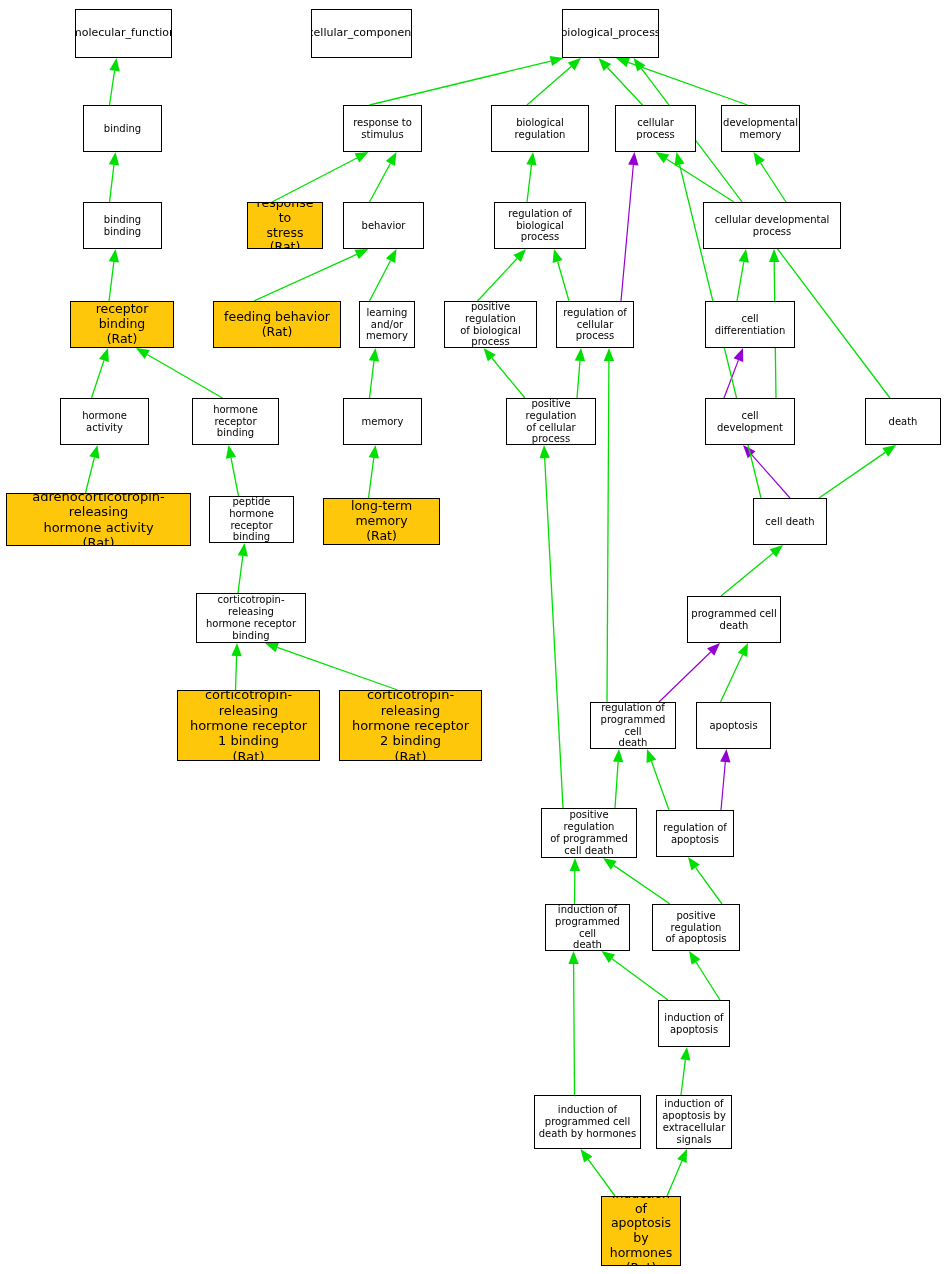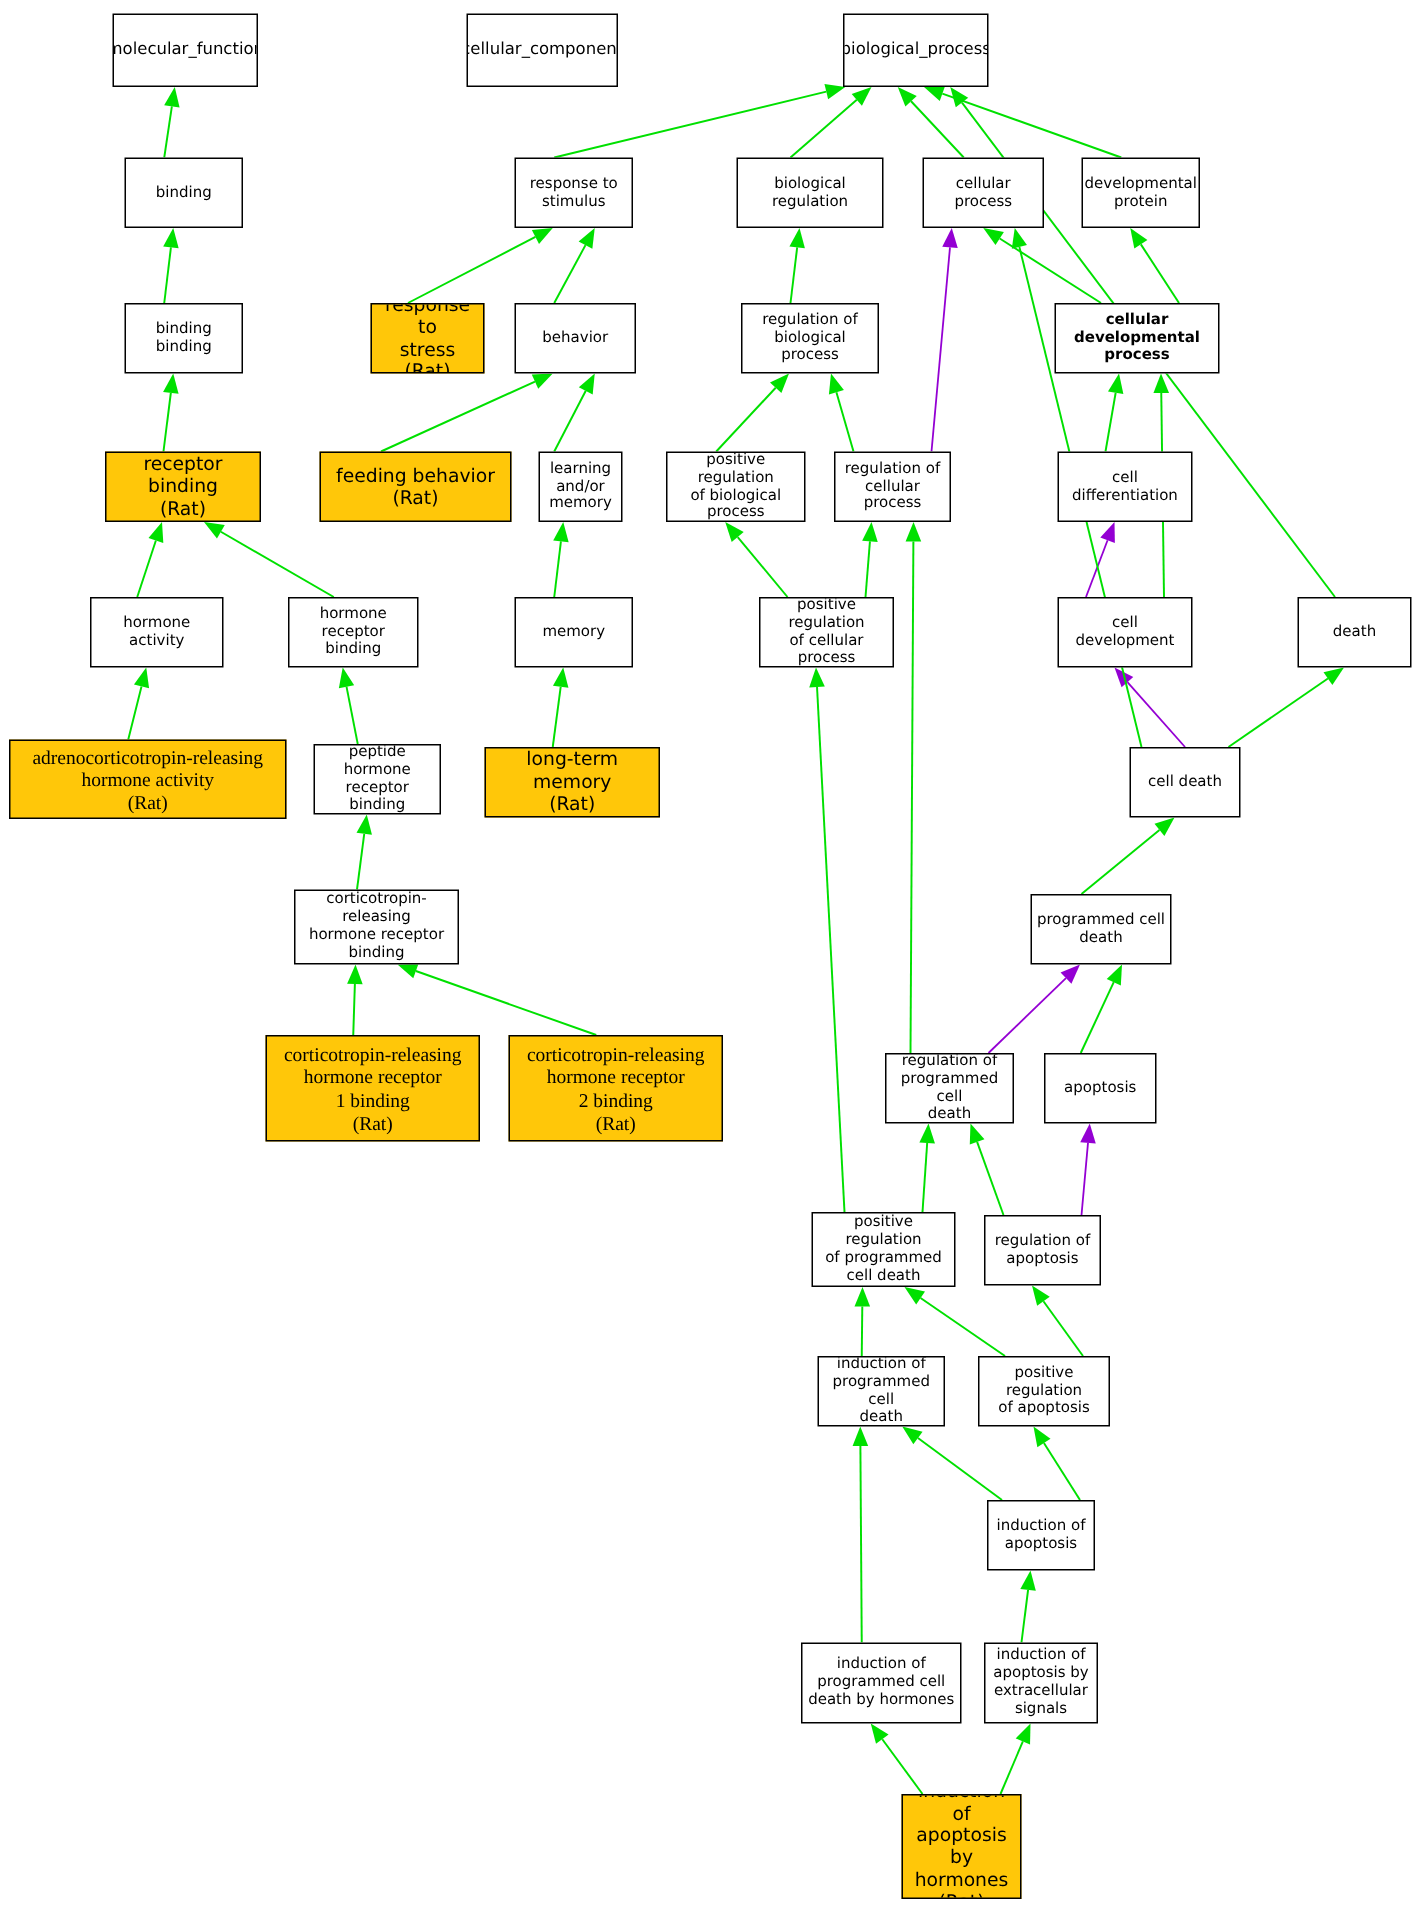--- a/index.html
+++ b/index.html
@@ -6,21 +6,21 @@
   #canvas{position:relative;width:947px;height:1274px;background:#ffffff;
           font-family:"DejaVu Sans","Liberation Sans",sans-serif;}
   #edges{position:absolute;left:0;top:0;width:947px;height:1274px;}
   .node{position:absolute;box-sizing:border-box;border:1px solid #000000;
         background:#ffffff;display:flex;align-items:center;justify-content:center;
         text-align:center;line-height:1.18;color:#000000;overflow:hidden;}
   .node .lbl{display:block;padding:0 2px;white-space:pre-line;}
   .node.root{font-size:11px;}
   .node.plain{font-size:10px;}
   .node.hit{background:#FFC709;border:1px solid #000000;font-size:12.5px;}
-  .node.hit.big{font-size:13px;font-family:Liberation Serif, serif;}
+  .node.hit.big{font-size:13px;}
 </style>
 </head>
 <body>
 
 <div id="canvas">
   <svg id="edges" viewBox="0 0 947 1274" xmlns="http://www.w3.org/2000/svg">
       <path d="M 109.5 105 L 114.58495305984584 70.85817231246362" stroke="#00E000" stroke-width="1.3" fill="none"></path>
       <polygon points="116.5,58 109.4416841348604,70.09215353640197 119.7282219848313,71.62419108852528" fill="#00E000"></polygon>
       <path d="M 109.5 202 L 113.9511121319604 164.90739890032998" stroke="#00E000" stroke-width="1.3" fill="none"></path>
       <polygon points="115.5,152 108.7881525718284,164.28784375311415 119.1140716920924,165.52695404754581" fill="#00E000"></polygon>
@@ -143,38 +143,38 @@
 stimulus</span>
       </div>
       <div class="node plain" style="left: 491px; top: 105px; width: 98px; height: 47px;">
         <span class="lbl">biological regulation</span>
       </div>
       <div class="node plain" style="left: 615px; top: 105px; width: 81px; height: 47px;">
         <span class="lbl">cellular process</span>
       </div>
       <div class="node plain" style="left: 721px; top: 105px; width: 79px; height: 47px;">
         <span class="lbl">developmental
-protein</span>
+memory</span>
       </div>
       <div class="node plain" style="left: 83px; top: 202px; width: 79px; height: 47px;">
         <span class="lbl">binding binding</span>
       </div>
       <div class="node hit" style="left: 247px; top: 202px; width: 76px; height: 47px;">
         <span class="lbl">response to
 stress
 (Rat)</span>
       </div>
       <div class="node plain" style="left: 343px; top: 202px; width: 81px; height: 47px;">
         <span class="lbl">behavior</span>
       </div>
       <div class="node plain" style="left: 494px; top: 202px; width: 92px; height: 47px;">
         <span class="lbl">regulation of
 biological process</span>
       </div>
-      <div class="node plain" style="left: 703px; top: 202px; width: 110px; height: 47px; font-weight: bold;">
+      <div class="node plain" style="left: 703px; top: 202px; width: 138px; height: 47px;">
         <span class="lbl">cellular developmental
 process</span>
       </div>
       <div class="node hit" style="left: 70px; top: 301px; width: 104px; height: 47px;">
         <span class="lbl">receptor binding
 (Rat)</span>
       </div>
       <div class="node hit" style="left: 213px; top: 301px; width: 128px; height: 47px;">
         <span class="lbl">feeding behavior
 (Rat)</span>

